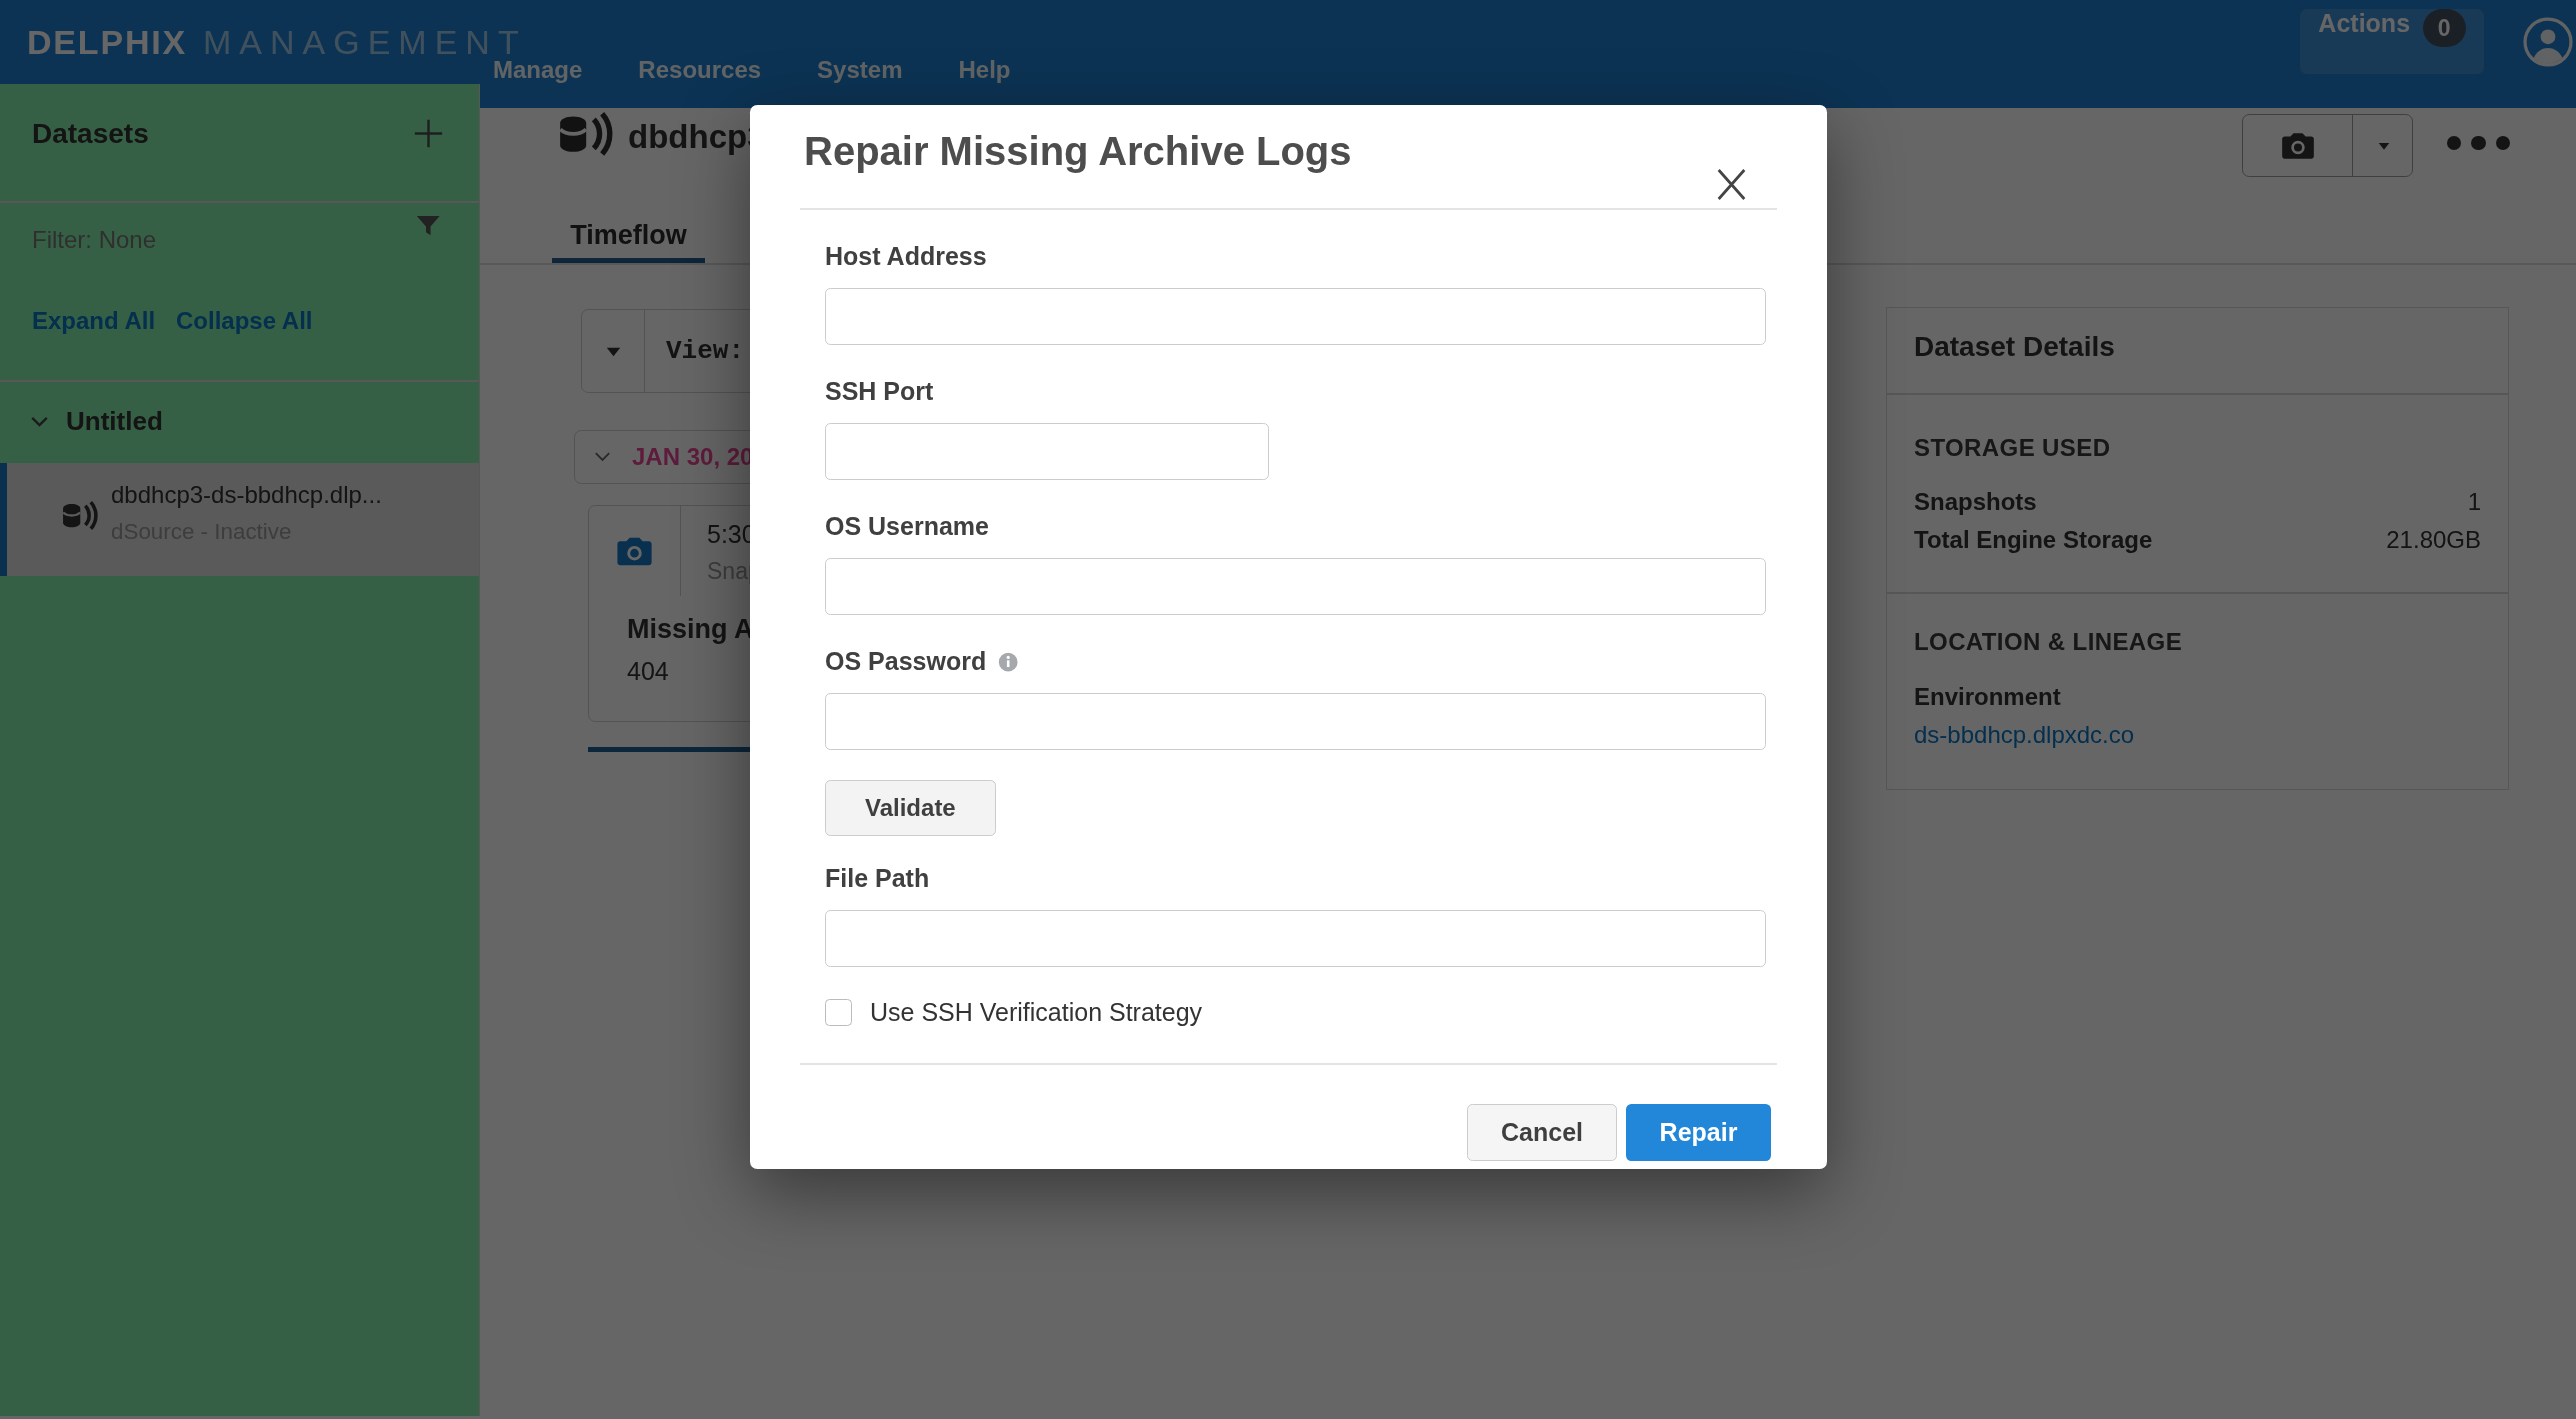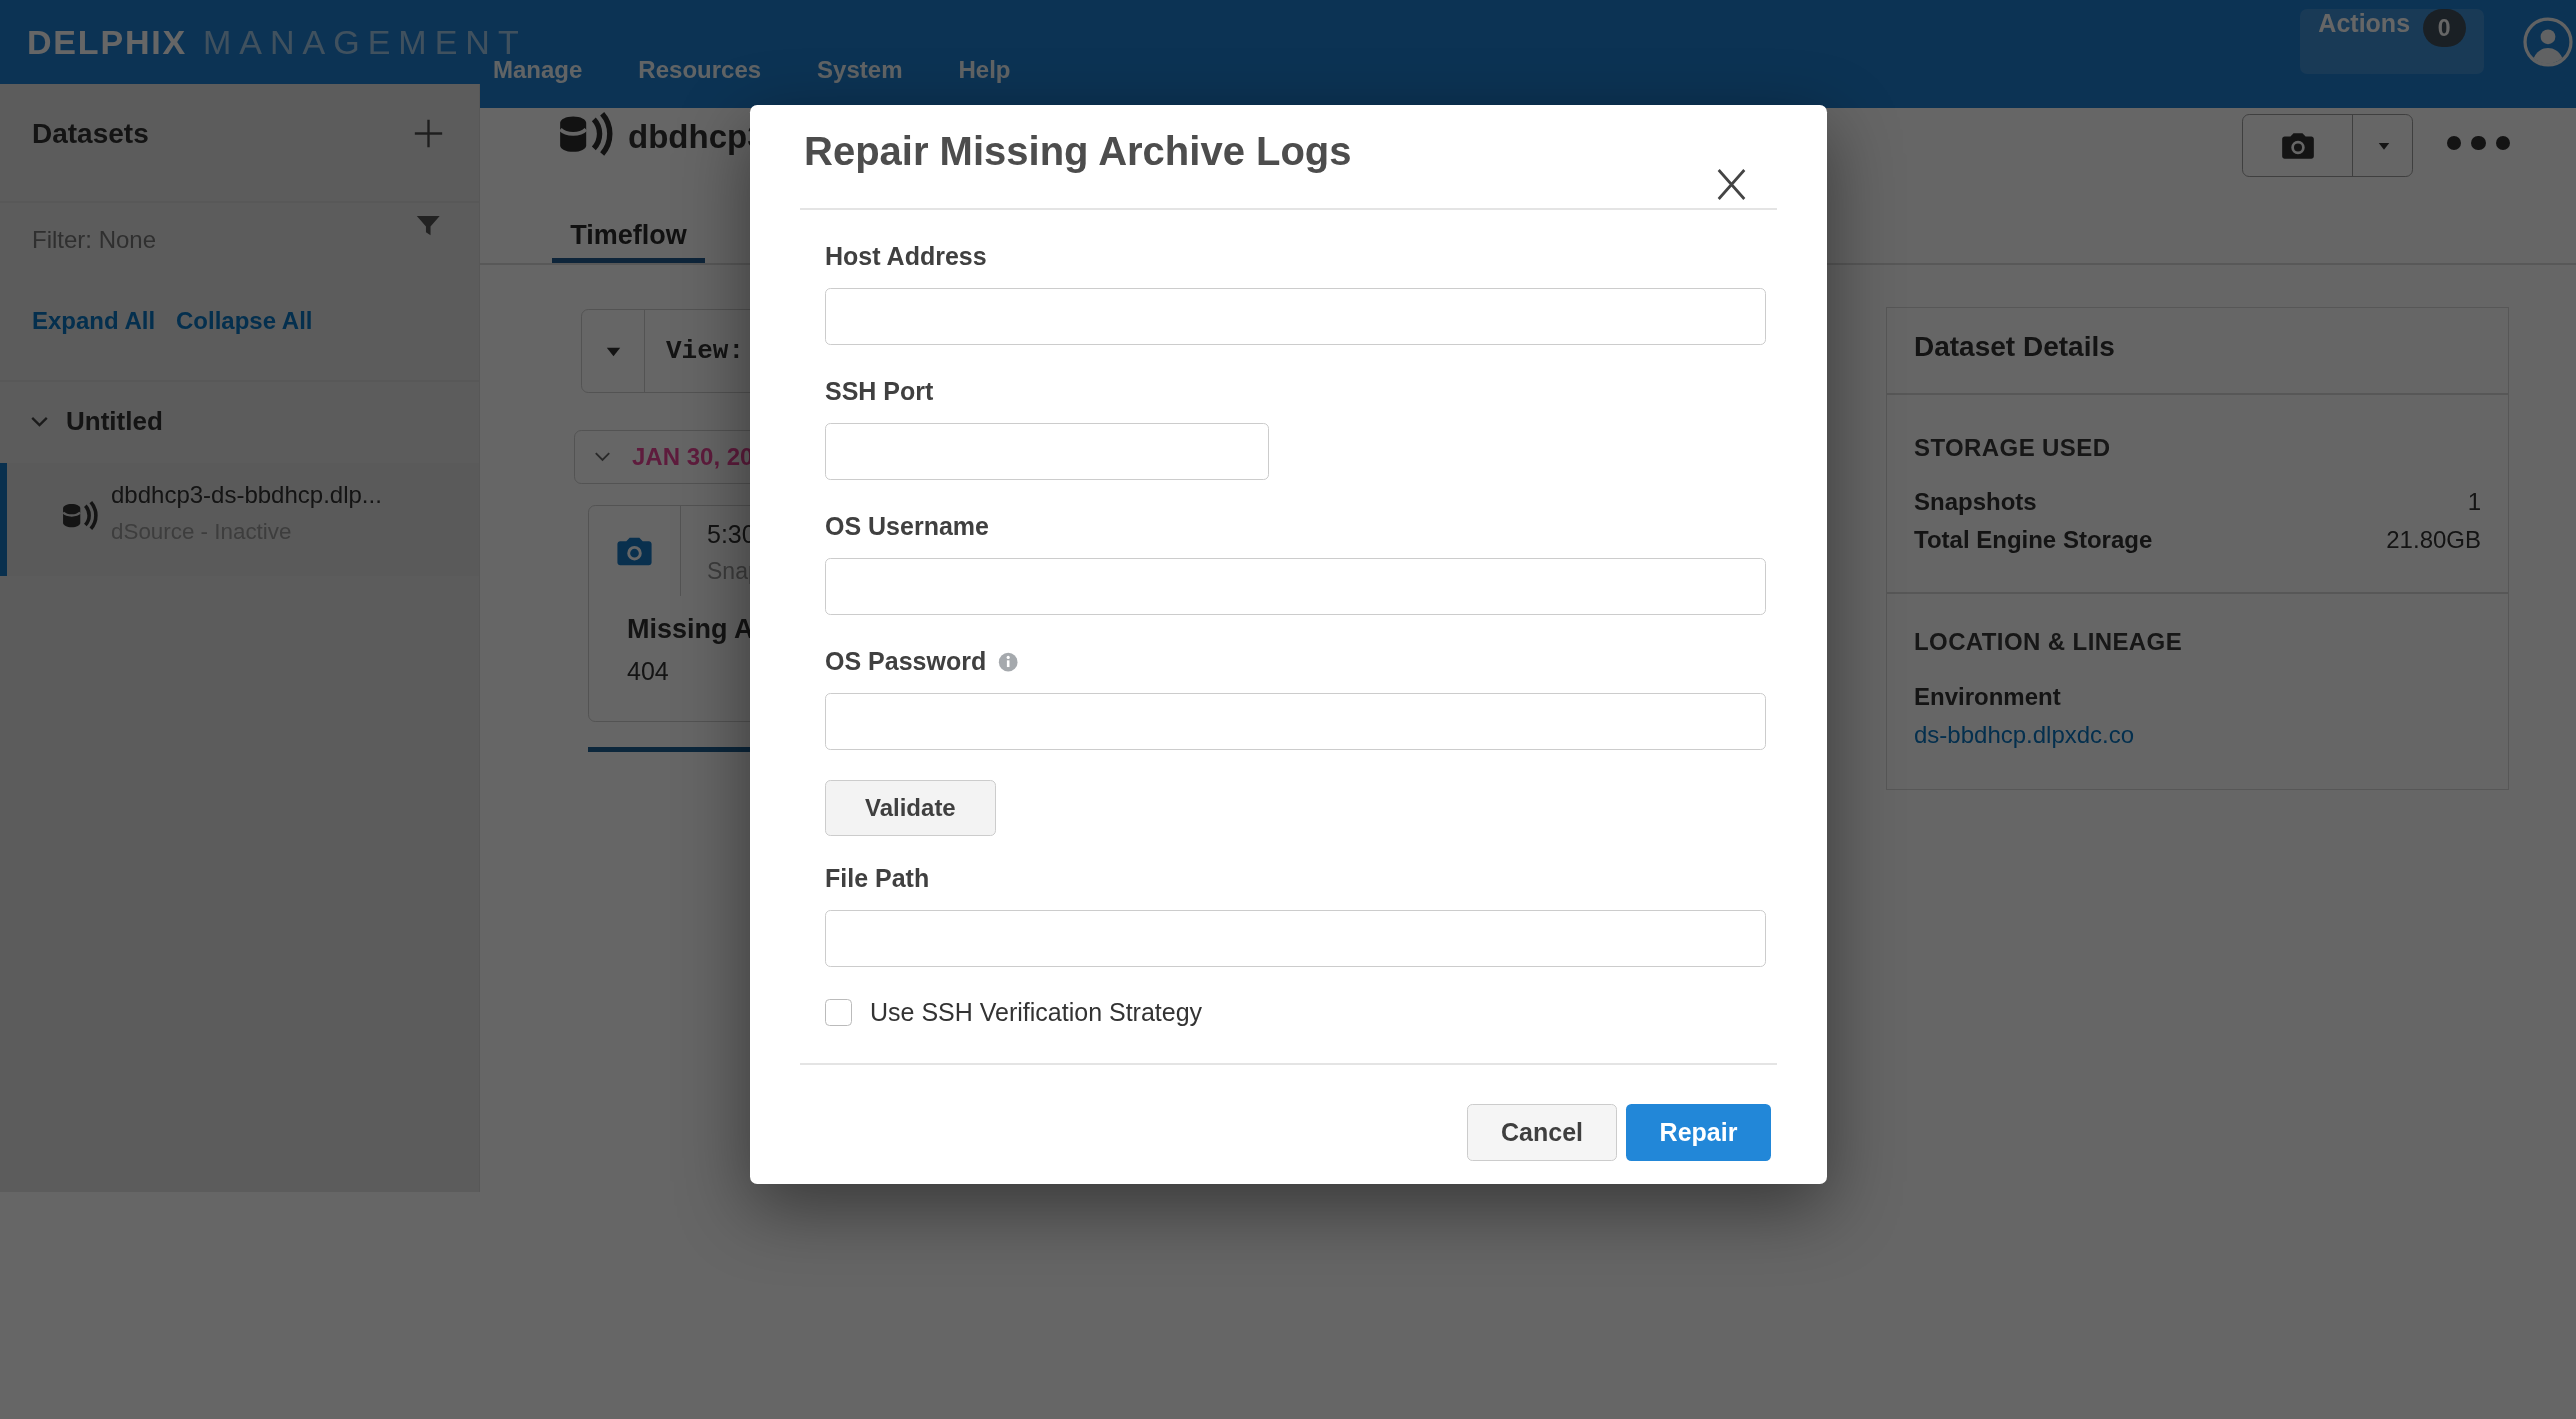--- a/index.html
+++ b/index.html
@@ -15,21 +15,21 @@
   .nav-items{position:absolute;left:493px;top:0;height:84px;display:flex;align-items:flex-end;gap:56px;}
   .nav-item{font-size:24px;font-weight:700;color:rgba(255,255,255,.95);cursor:pointer;}
   .actions-btn{position:absolute;left:2300px;top:9px;width:184px;height:65px;border-radius:7.2px;
                background:rgba(255,255,255,.14);display:flex;align-items:flex-start;justify-content:center;gap:12.6px;cursor:pointer;}
   .actions-label{font-size:25px;font-weight:700;color:#ffffff;}
   .actions-badge{min-width:43px;height:38px;padding:0 10.8px;border-radius:19px;background:#42505c;
                  color:#fff;font-size:23px;font-weight:700;display:flex;align-items:center;justify-content:center;}
   .avatar{position:absolute;left:2522px;top:16px;width:52px;height:52px;cursor:pointer;}
 
   
-  .sidebar{position:absolute;left:0;top:84px;width:480px;height:1108px;background:#e5e5e5;border-right:1.8px solid #d9d9d9;z-index:1;}
+  .sidebar{position:absolute;left:0;top:84px;width:480px;height:1332px;background:#86efac;border-right:1.8px solid #d9d9d9;z-index:1;}
   .sb-title{position:absolute;left:32px;top:34px;font-size:28px;font-weight:700;color:#333;}
   .sb-plus{position:absolute;right:30.5px;top:29px;width:41px;height:41px;cursor:pointer;}
   .sb-div1{position:absolute;left:0;right:0;top:117px;height:1.8px;background:#dcdcdc;}
   .sb-filter{position:absolute;left:32px;top:142px;font-size:24px;color:#777;}
   .sb-funnel{position:absolute;right:36px;top:127px;width:30.5px;height:30.5px;cursor:pointer;}
   .sb-link{position:absolute;top:223px;font-size:24px;font-weight:700;color:#0a77c2;cursor:pointer;}
   .sb-link.expand{left:32px;} .sb-link.collapse{left:176px;}
   .sb-div2{position:absolute;left:0;right:0;top:296px;height:1.8px;background:#dcdcdc;}
   .sb-group{position:absolute;left:0;right:0;top:309px;height:65px;cursor:pointer;}
   .sb-group .chev{position:absolute;left:27px;top:16px;width:25px;height:25px;}
@@ -100,21 +100,21 @@
   .info-icon{width:22.4px;height:22.4px;display:inline-block;}
   .validate-btn{margin-top:30.5px;height:56px;padding:4px 39px;font-size:24px;font-weight:700;color:#3f3f3f;
                 background:#f3f3f3;border:1.8px solid #cccccc;border-radius:5.4px;cursor:pointer;
                 font-family:"Liberation Sans",sans-serif;}
   .v-gap{height:28px;}
   .check-row{margin-top:30.5px;display:flex;align-items:center;gap:18px;}
   .check-row input{appearance:none;-webkit-appearance:none;width:27px;height:27px;border:1.8px solid #bbb;
                    border-radius:4.5px;background:#fff;margin:0;cursor:pointer;}
   .check-label{font-size:25px;color:#333;}
   .m-div2{height:1.8px;background:#e4e4e4;margin:36px 50px 0 50px;}
-  .m-footer{display:flex;justify-content:flex-end;gap:9px;padding:39px 56px 23px 0;}
+  .m-footer{display:flex;justify-content:flex-end;gap:9px;padding:39px 56px 8px 0;}
   .cancel-btn{width:150px;height:57px;border:1.8px solid #cccccc;border-radius:5.4px;background:#f5f5f5;
               font-size:25px;font-weight:700;color:#3f3f3f;cursor:pointer;font-family:"Liberation Sans",sans-serif;}
   .repair-btn{width:145px;height:57px;border:none;border-radius:5.4px;background:#2287d8;
               font-size:25px;font-weight:700;color:#ffffff;cursor:pointer;font-family:"Liberation Sans",sans-serif;}
 </style>
 </head>
 <body>
 
 <div class="stage">
 

